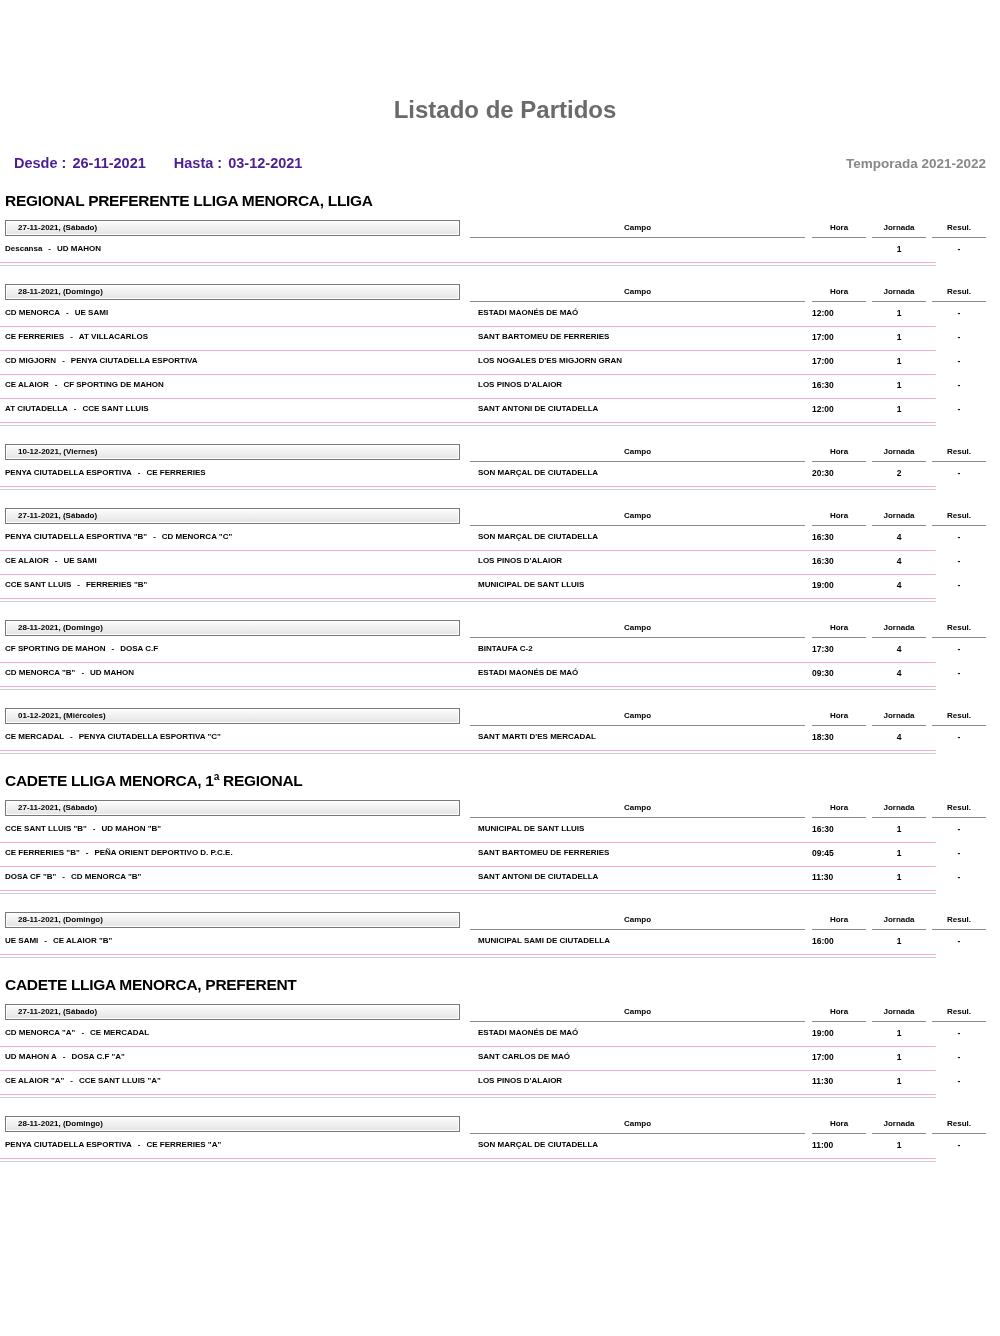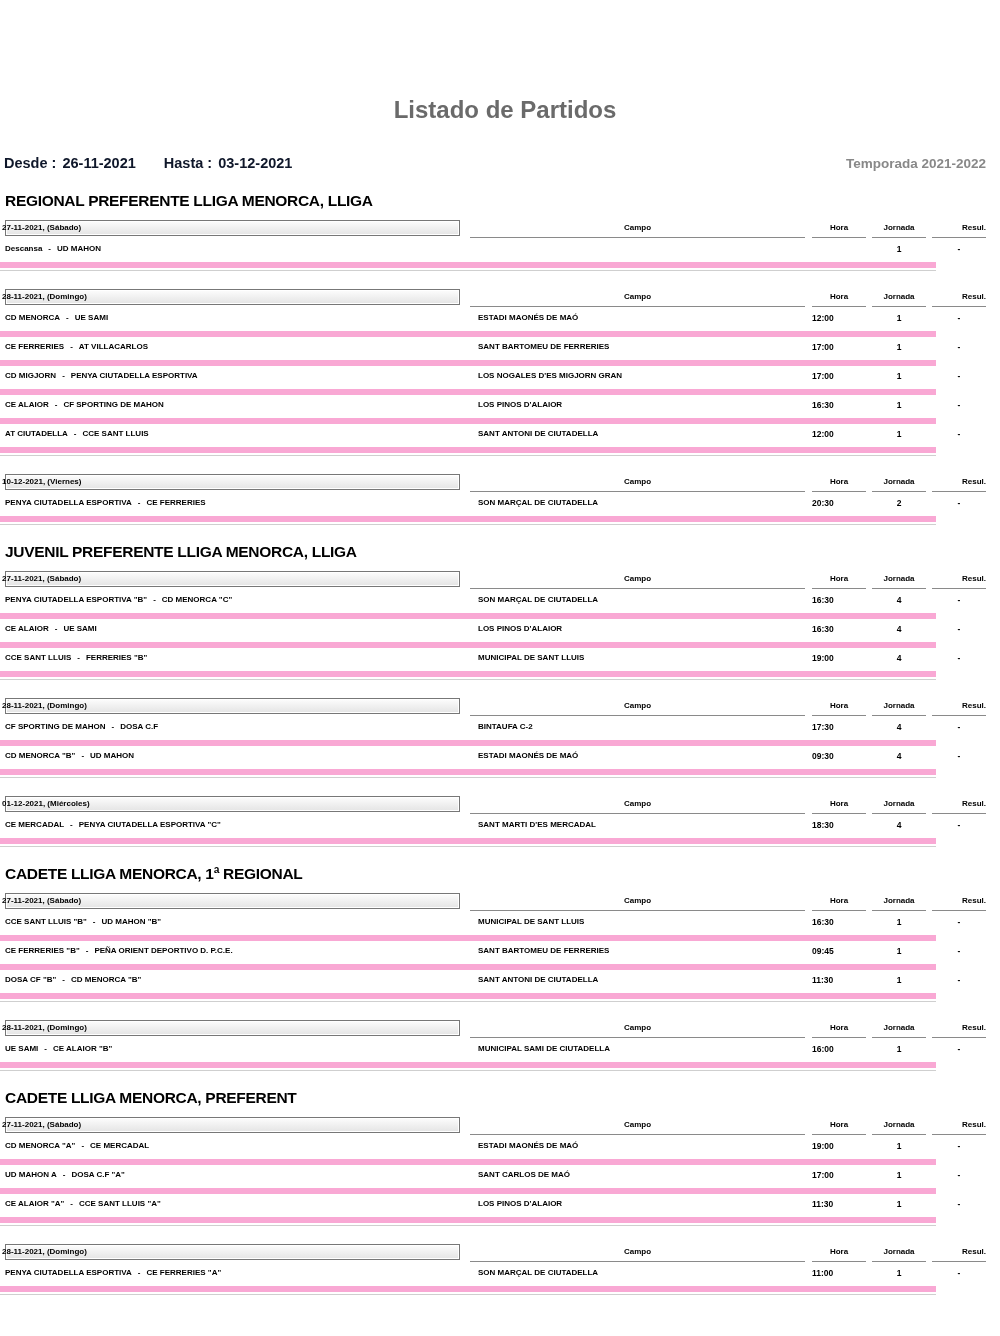--- a/index.html
+++ b/index.html
@@ -56,22 +56,22 @@
   }
   .doc-title{
     position:absolute;left:0;top:96px;width:1000px;
     text-align:center;padding-left:5px;
     font-size:24px;font-weight:bold;color:#6a6a6a;
   }
   .range-row{
     position:absolute;left:0;top:155px;width:1000px;height:24px;
   }
   .range-left{
-    position:absolute;left:4px;top:0;
-    font-size:14.5px;font-weight:bold;color:#0f172a;white-space:nowrap;
+    position:absolute;left:14px;top:0;
+    font-size:14.5px;font-weight:bold;color:#4c1d95;white-space:nowrap;
   }
   .range-left .lbl{margin-right:2px;}
   .range-left .val{margin-right:24px;}
   .range-right{
     position:absolute;right:14px;top:1px;
     font-size:13.5px;font-weight:bold;color:#888888;white-space:nowrap;
   }
 
   
   .content{position:absolute;left:0;top:192px;width:936px;}
@@ -88,43 +88,43 @@
     position:relative;height:18px;
   }
   .date-box{
     position:absolute;left:5px;top:0;width:455px;height:16px;
     background:linear-gradient(to bottom,#fdfdfd 0%,#efefef 55%,#e4e4e4 100%);
     border:1px solid #777;
     box-shadow:inset 0 0 0 1px #ffffff;
     box-sizing:border-box;
   }
   .date-text{
-    position:absolute;left:2px;top:3px;
+    position:absolute;left:18px;top:3px;
     font-size:8px;font-weight:bold;color:#000;white-space:nowrap;
   }
   .col-head{
     position:absolute;top:3px;
     font-size:8px;font-weight:bold;color:#000;text-align:center;
   }
   .ch-campo{left:470px;width:335px;}
   .ch-hora{left:812px;width:54px;}
   .ch-jornada{left:872px;width:54px;}
-  .ch-resul{left:932px;width:54px;text-align:right;}
+  .ch-resul{left:932px;width:54px;}
   .head-rule{
     position:absolute;height:0;border-top:1px solid #8a8a8a;top:17px;
   }
   .hr-campo{left:470px;width:335px;}
   .hr-hora{left:812px;width:54px;}
   .hr-jornada{left:872px;width:54px;}
   .hr-resul{left:932px;width:54px;}
 
   .rows{position:relative;margin-top:1px;}
   .row{
     position:relative;height:23px;
-    border-bottom:6px solid #f9a8d4;
+    border-bottom:1px solid #f9a8d4;
   }
   .row .match{
     position:absolute;left:5px;top:5px;
     font-size:8px;font-weight:bold;color:#000;white-space:nowrap;
   }
   .row .match .sep{padding:0 6px;}
   .row .venue{
     position:absolute;left:470px;top:5px;
     font-size:8px;font-weight:bold;color:#000;white-space:nowrap;padding-left:8px;
   }
@@ -264,21 +264,20 @@
               <div class="venue">SON MARÇAL DE CIUTADELLA</div>
               <div class="hora">20:30</div>
               <div class="jornada">2</div>
               <div class="resul">-</div>
             </div>
           </div>
           <div class="block-foot"></div>
         </div>
       </div>
       <div class="section">
-        <div class="section-title">JUVENIL PREFERENTE LLIGA MENORCA, LLIGA</div>
         <div class="block">
           <div class="block-head">
             <div class="date-box"></div>
             <div class="date-text">27-11-2021,  (Sábado)</div>
             <div class="col-head ch-campo">Campo</div>
             <div class="col-head ch-hora">Hora</div>
             <div class="col-head ch-jornada">Jornada</div>
             <div class="col-head ch-resul">Resul.</div>
             <div class="head-rule hr-campo"></div>
             <div class="head-rule hr-hora"></div>

